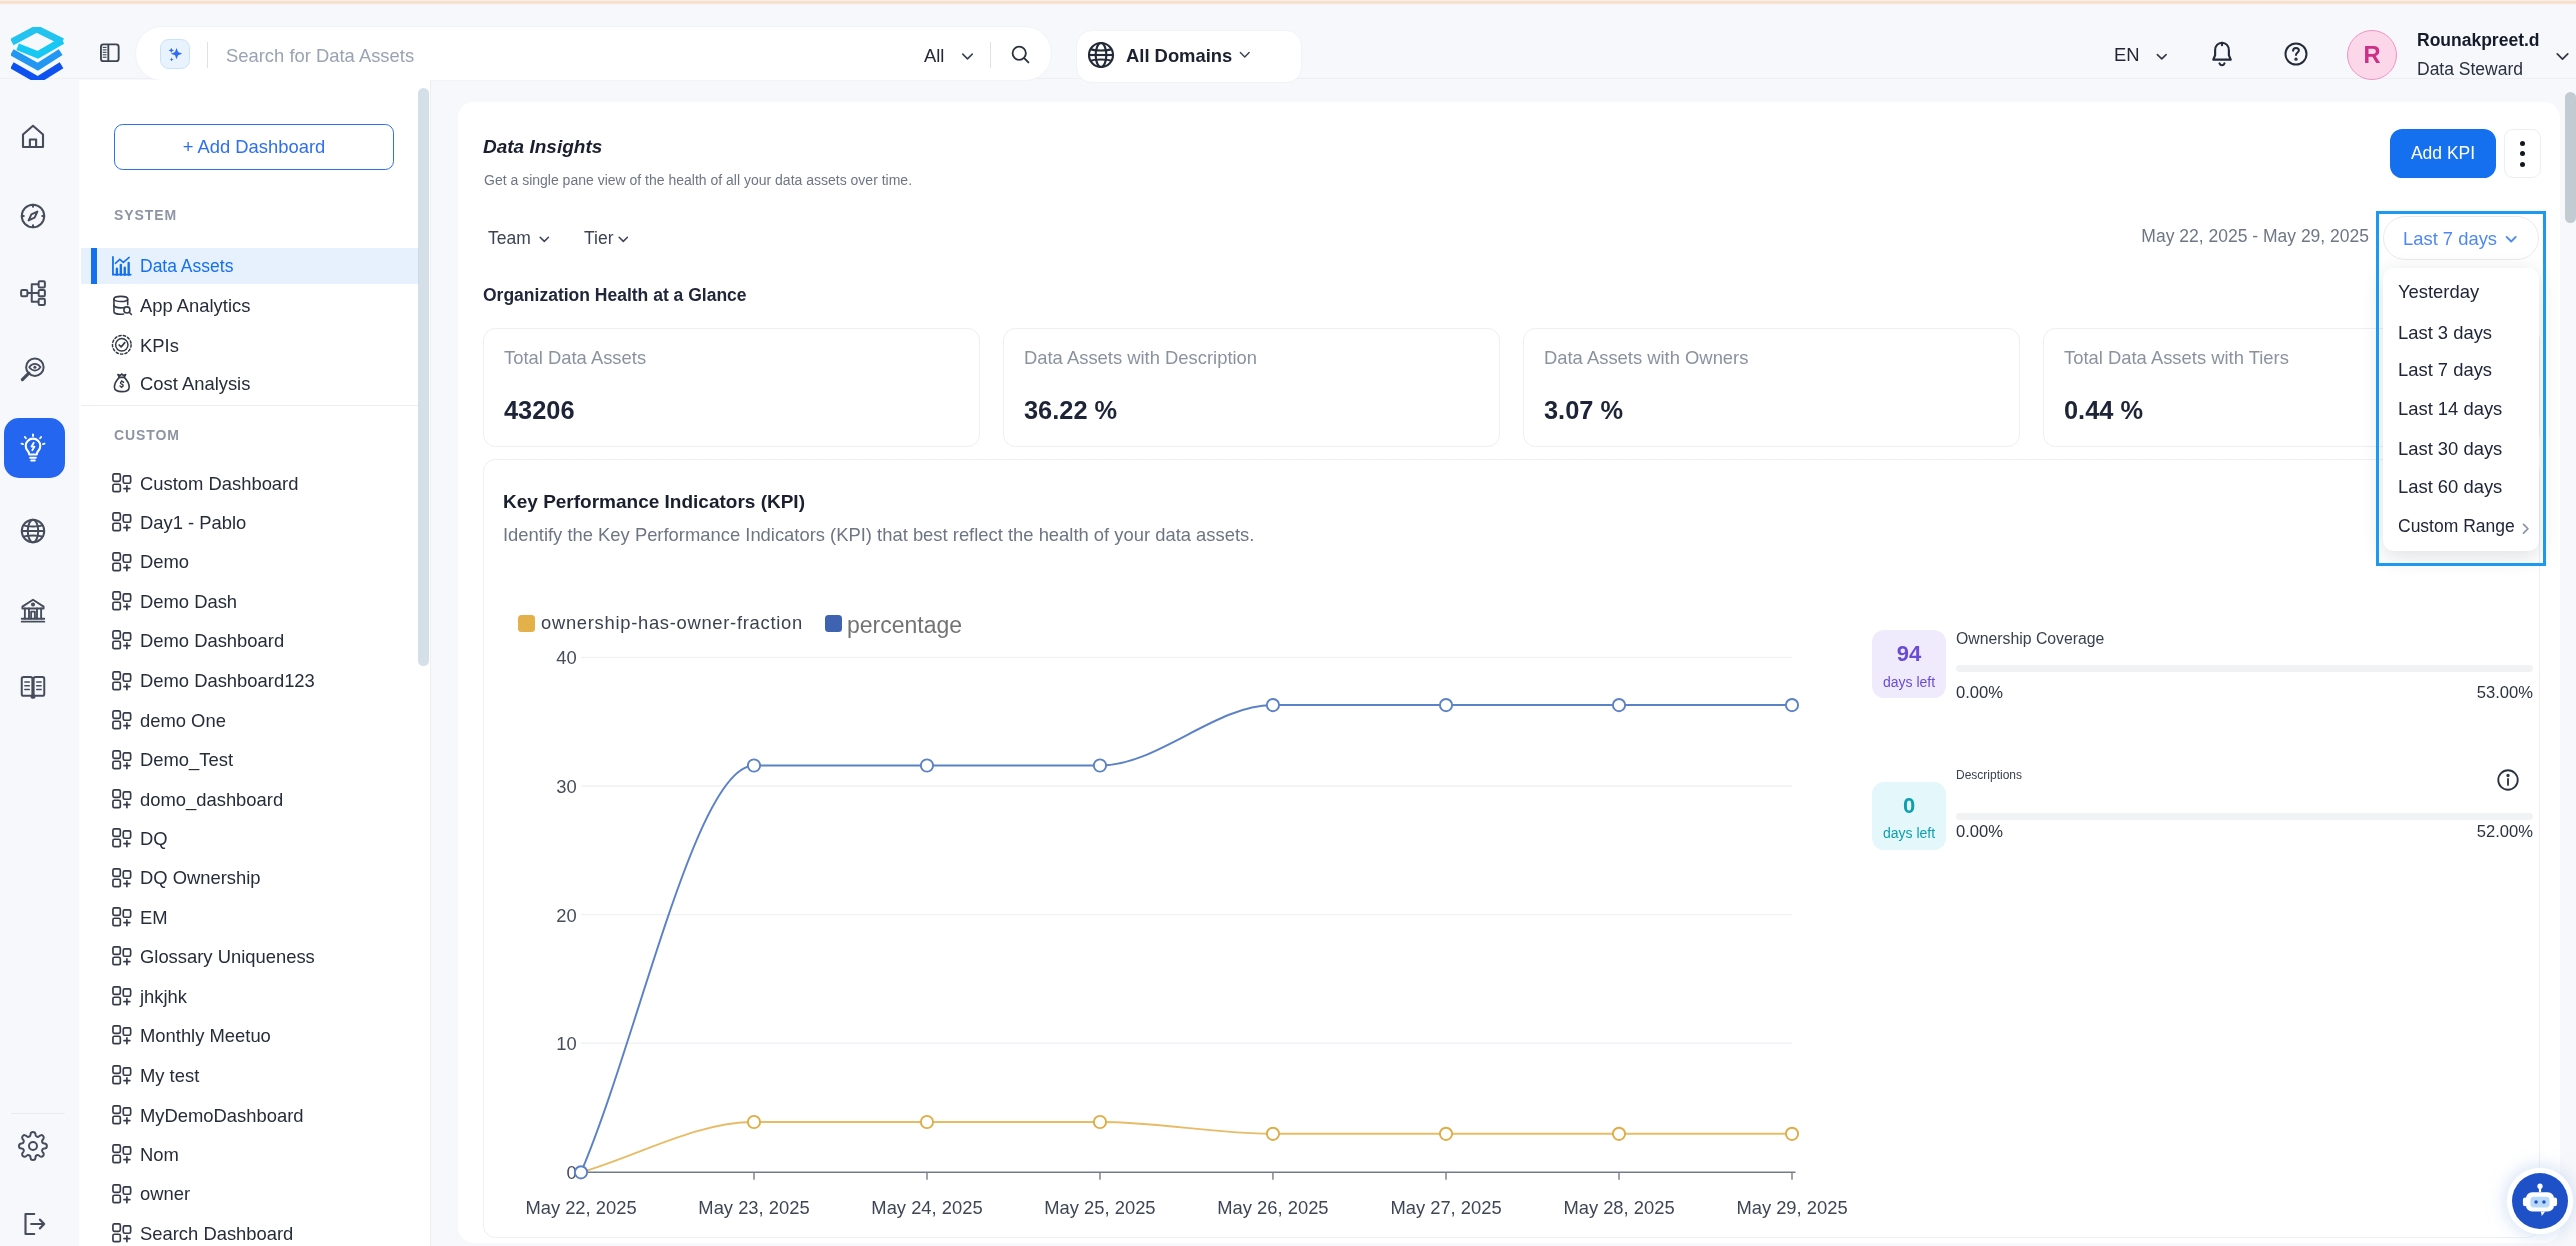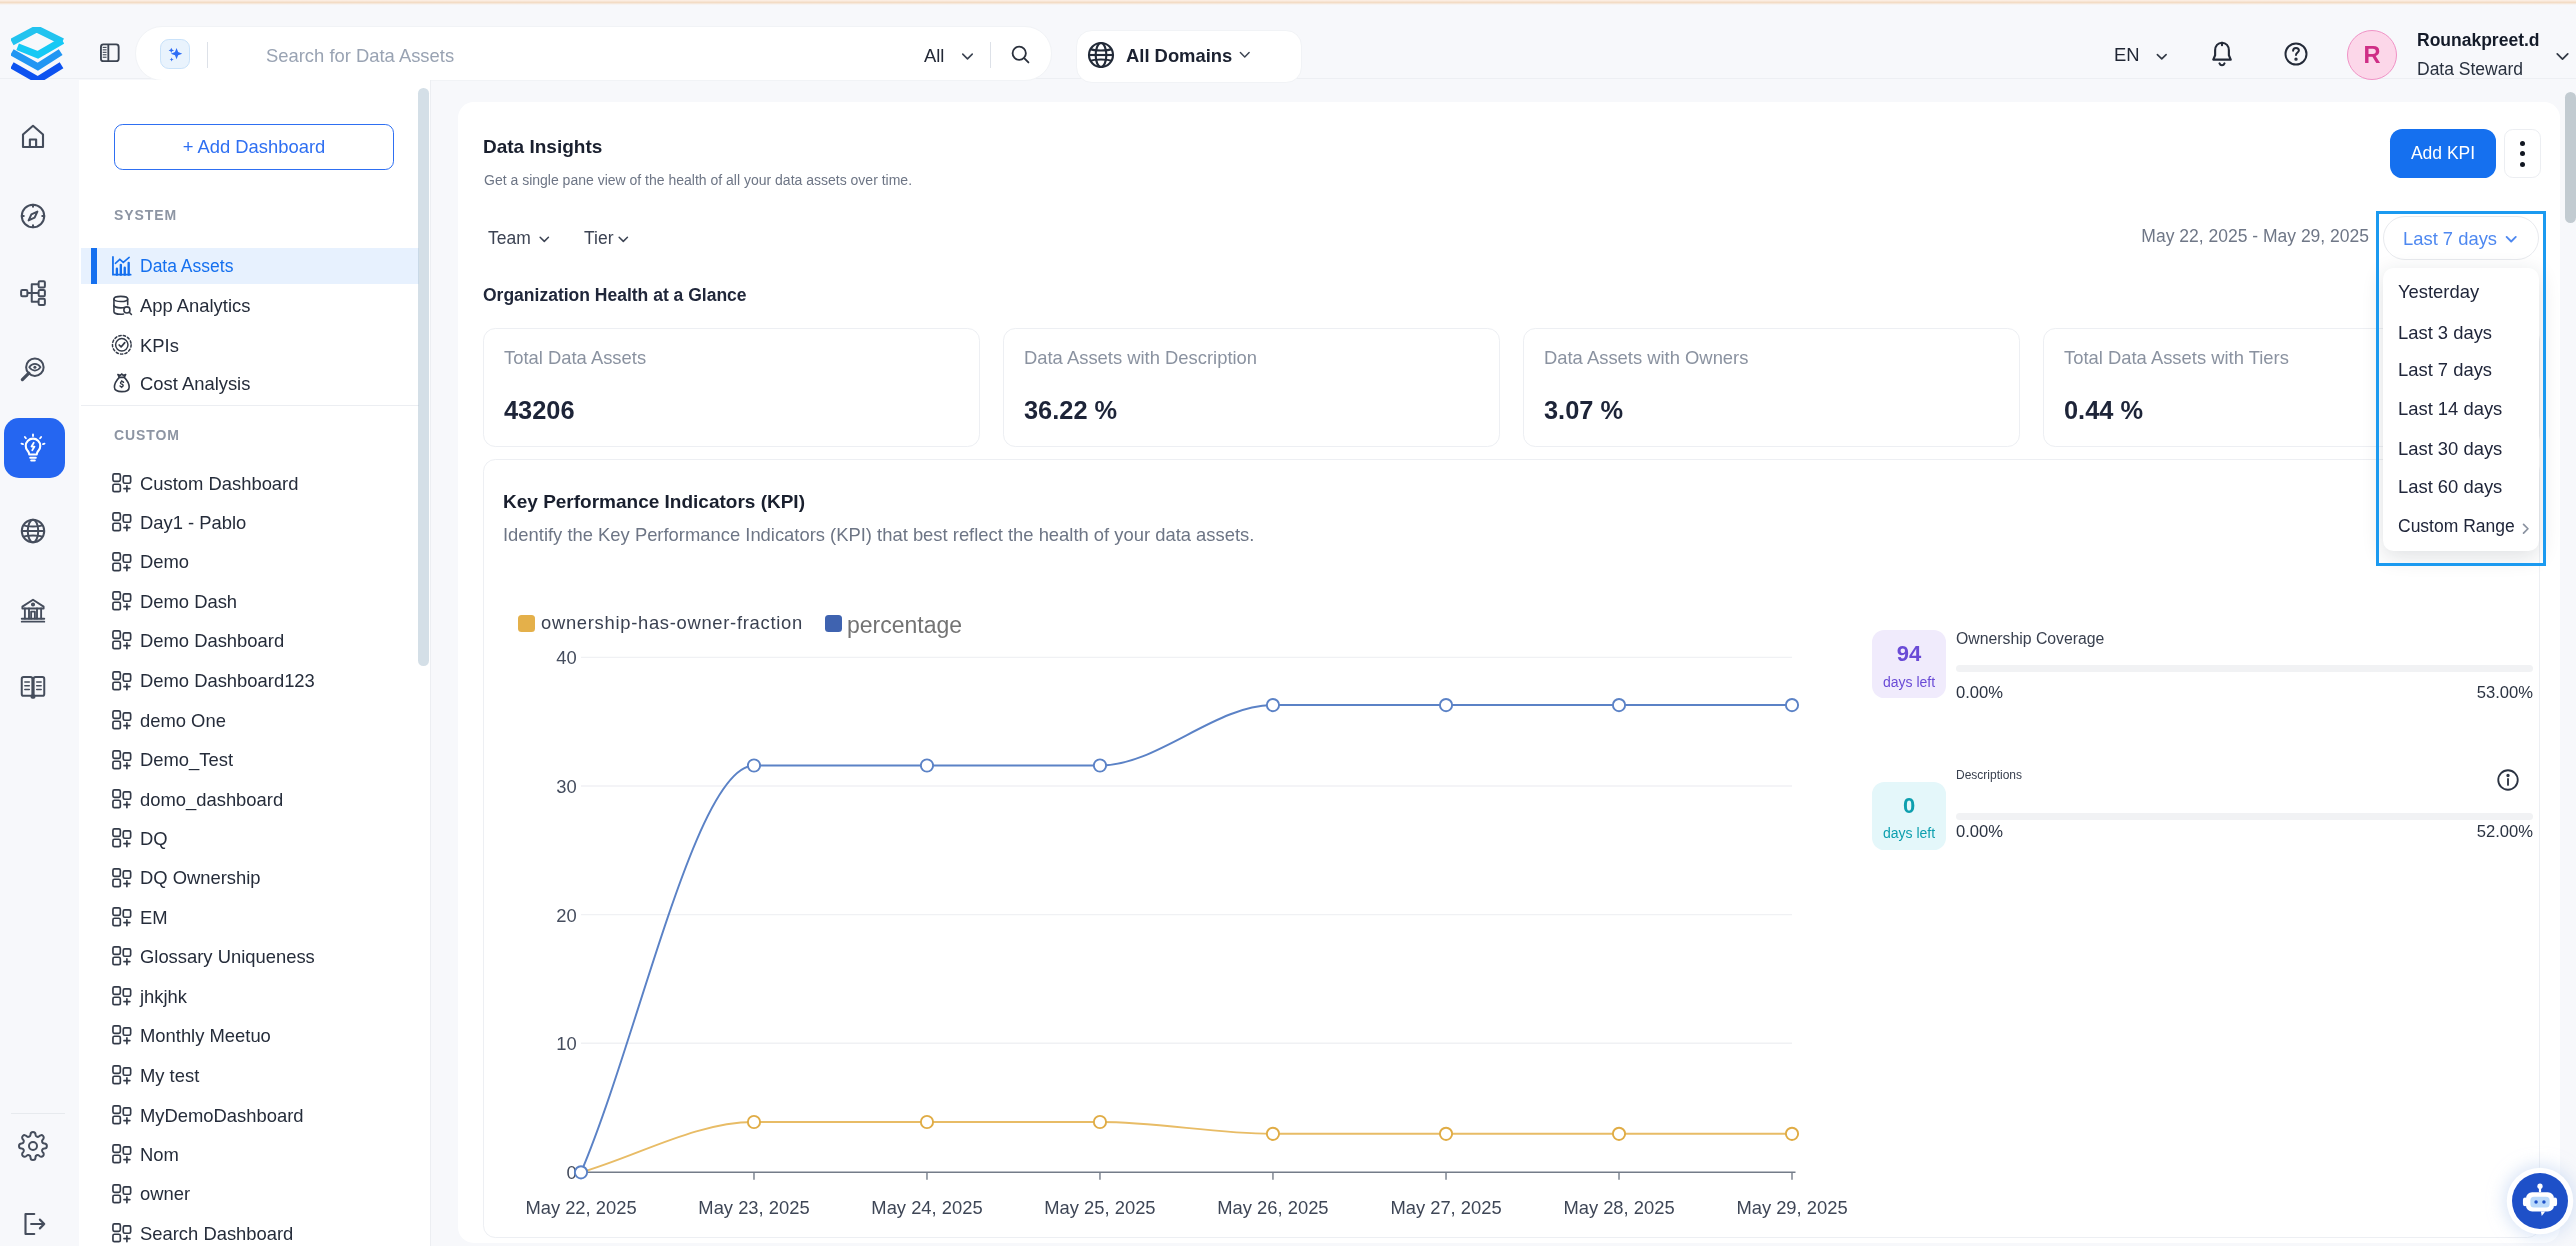--- a/index.html
+++ b/index.html
@@ -37,21 +37,21 @@
 </svg>
 
 <div class="abs" style="left:135px;top:26px;width:917px;height:55px;background:#fff;border:0.9px solid #f1f3f6;border-radius:27px;"></div>
 <div class="abs" style="left:160px;top:39px;width:30px;height:30px;background:#e9f3fd;border:0.9px solid #c9e2fa;border-radius:8.8px;"></div>
 <svg class="abs" style="left:165px;top:44px;" width="21" height="21" viewBox="0 0 24 24" fill="#2f6df6">
   <path d="M13.2 4.5 L15 9.2 L19.7 11 L15 12.8 L13.2 17.5 L11.4 12.8 L6.7 11 L11.4 9.2 Z"></path>
   <path d="M7.2 4.2 L8.1 6.4 L10.3 7.3 L8.1 8.2 L7.2 10.4 L6.3 8.2 L4.1 7.3 L6.3 6.4 Z"></path>
   <path d="M7.6 15.4 L8.3 17 L9.9 17.7 L8.3 18.4 L7.6 20 L6.9 18.4 L5.3 17.7 L6.9 17 Z"></path>
 </svg>
 <div class="abs" style="left:207px;top:42px;width:0.9px;height:26px;background:#dde1e8;"></div>
-<div class="abs" style="left:226px;top:45px;font-size:18.4px;color:#99a3b3;margin-left:40px;">Search for Data Assets</div>
+<div class="abs" style="left:226px;top:45px;font-size:18.4px;color:#99a3b3;">Search for Data Assets</div>
 <div class="abs" style="left:924px;top:45px;font-size:18.4px;color:#222836;">All</div>
 <svg class="abs" style="left:958px;top:47px;" width="19" height="19" viewBox="0 0 24 24" fill="none" stroke="#3b4351" stroke-width="2" stroke-linecap="round" stroke-linejoin="round">
     <path d="M6 9 L12 15 L18 9"></path>
   </svg>
 <div class="abs" style="left:990px;top:42px;width:0.9px;height:26px;background:#dde1e8;"></div>
 <svg class="abs" style="left:1008px;top:42px;" width="24.5" height="24.5" viewBox="0 0 24 24" fill="none" stroke="#2a303c" stroke-width="1.8" stroke-linecap="round">
     <circle cx="11" cy="11" r="6.5"></circle>
     <line x1="15.8" y1="15.8" x2="20" y2="20"></line>
   </svg>
 
@@ -332,21 +332,21 @@
     <path d="M17.2 15 L17.2 21 M14.2 18 L20.2 18"></path>
   </svg>
 <div class="abs" style="left:140px;top:1223px;font-size:18.4px;color:#252c3a;">Search Dashboard</div>
 
 <div class="abs" style="left:418px;top:88px;width:10.5px;height:578px;background:rgba(176,196,212,0.55);border-radius:5.3px;"></div>
 
 <div class="abs" id="main" style="left:458px;top:102px;width:2102px;height:1141px;background:#fff;border-radius:15.8px;"></div>
 
 <div class="abs" style="left:2565px;top:92px;width:11.4px;height:131px;background:#c2cbd1;border-radius:6.1px;"></div>
 
-<div class="abs" style="left:483px;top:136px;font-size:19px;font-weight:bold;color:#191f2e;">Data Insights</div>
+<div class="abs" style="left:483px;top:136px;font-size:19px;font-weight:bold;color:#191f2e;font-style:italic;">Data Insights</div>
 <div class="abs" style="left:484px;top:172px;font-size:14px;color:#6d7585;">Get a single pane view of the health of all your data assets over time.</div>
 
 <div class="abs" style="left:2390px;top:129px;width:106px;height:49px;background:#1570ef;border-radius:12.3px;text-align:center;line-height:49px;font-size:17.5px;color:#fff;">Add KPI</div>
 <div class="abs" style="left:2504px;top:129px;width:37px;height:49px;background:#fff;border:0.9px solid #eceef2;border-radius:8.8px;"></div>
 <div class="abs" style="left:2520px;top:141px;width:5.3px;height:5.3px;border-radius:50%;background:#111722;"></div>
 <div class="abs" style="left:2520px;top:151px;width:5.3px;height:5.3px;border-radius:50%;background:#111722;"></div>
 <div class="abs" style="left:2520px;top:162px;width:5.3px;height:5.3px;border-radius:50%;background:#111722;"></div>
 
 <div class="abs" style="left:488px;top:228px;font-size:17.5px;color:#3c4353;">Team</div>
 <svg class="abs" style="left:536px;top:231px;" width="16.6" height="16.6" viewBox="0 0 24 24" fill="none" stroke="#3c4353" stroke-width="2.2" stroke-linecap="round" stroke-linejoin="round">

